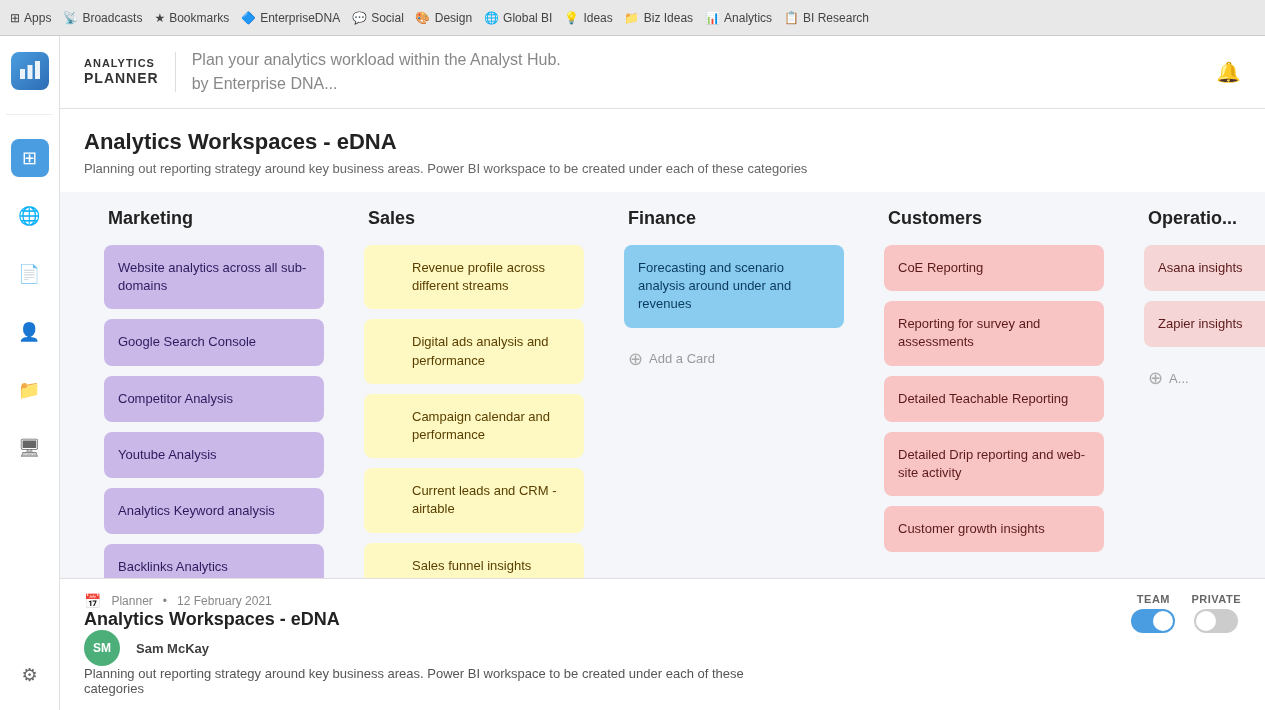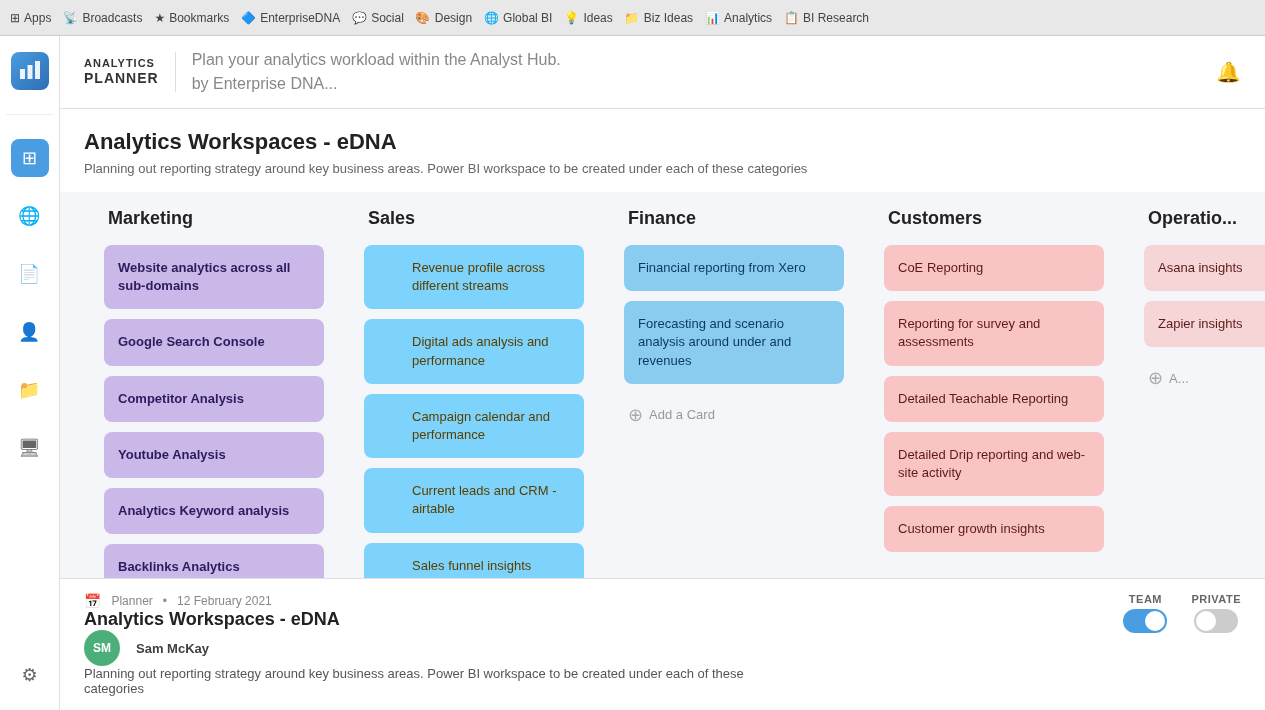--- a/index.html
+++ b/index.html
@@ -149,22 +149,22 @@
     
     .card {
       border-radius: 8px;
       padding: 14px 14px;
       font-size: 13px;
       line-height: 1.4;
       cursor: pointer;
       transition: opacity 0.15s;
     }
 
-    .card-purple { background: #c9b8e8; color: #2d1b5e; font-weight: bold; }
-    .card-yellow { background: #7dd3fc; color: #5a4000; padding-left: 48px; }
+    .card-purple { background: #c9b8e8; color: #2d1b5e; }
+    .card-yellow { background: #fef9c3; color: #5a4000; padding-left: 48px; }
     .card-blue { background: #89ccf0; color: #0a3a5c; }
     .card-pink { background: #f8c4c4; color: #5c1a1a; }
     .card-light-pink { background: #f5d5d5; color: #5c1a1a; }
 
     .add-card {
       display: flex;
       align-items: center;
       gap: 6px;
       padding: 10px 4px;
       color: #999;
@@ -210,21 +210,21 @@
       justify-content: center;
       font-size: 12px;
       font-weight: 700;
     }
     .author-name { font-size: 13px; font-weight: 600; color: #404040; }
     .bottom-desc { font-size: 13px; color: #555; max-width: 700px; }
 
     .bottom-right {
       display: flex;
       align-items: center;
-      gap: 24px;
+      gap: 16px;
     }
     .toggle-group {
       display: flex;
       flex-direction: column;
       align-items: center;
       gap: 4px;
     }
     .toggle-label {
       font-size: 11px;
       font-weight: 600;
@@ -372,21 +372,20 @@
           <div class="column-header">Sales</div>
           <div class="card card-yellow">Revenue profile across different streams</div>
           <div class="card card-yellow">Digital ads analysis and performance</div>
           <div class="card card-yellow">Campaign calendar and performance</div>
           <div class="card card-yellow">Current leads and CRM - airtable</div>
           <div class="card card-yellow">Sales funnel insights</div>
         </div>
 
         <div class="column">
           <div class="column-header">Finance</div>
-          <div class="card card-blue">Financial reporting from Xero</div>
           <div class="card card-blue">Forecasting and scenario analysis around under and revenues</div>
           <div class="add-card">
             <span style="font-size:18px;color:#aaa;">⊕</span>
             <span>Add a Card</span>
           </div>
         </div>
 
         <div class="column">
           <div class="column-header">Customers</div>
           <div class="card card-pink">CoE Reporting</div>

